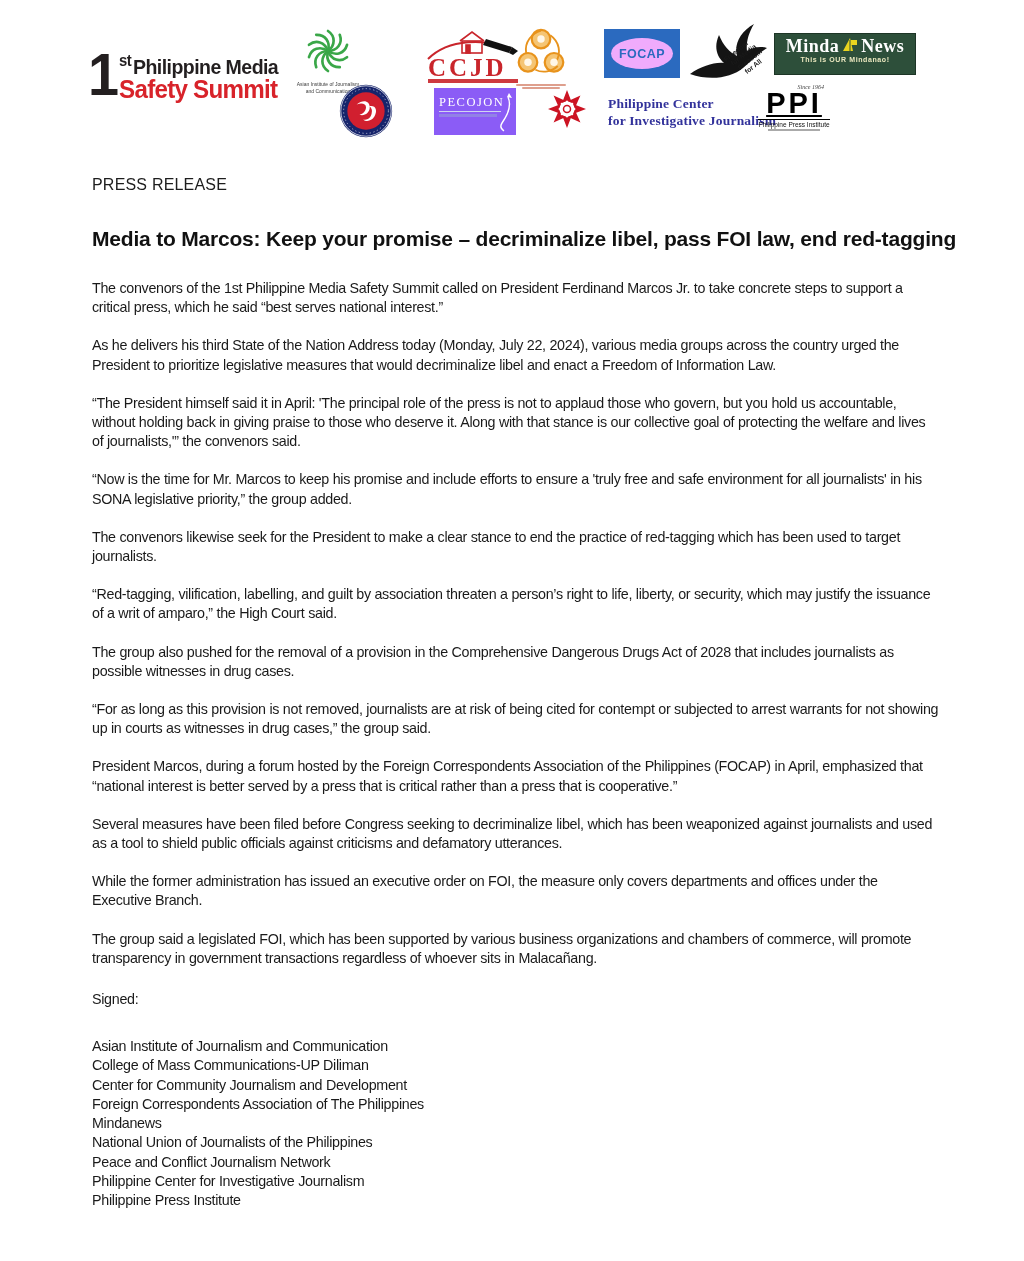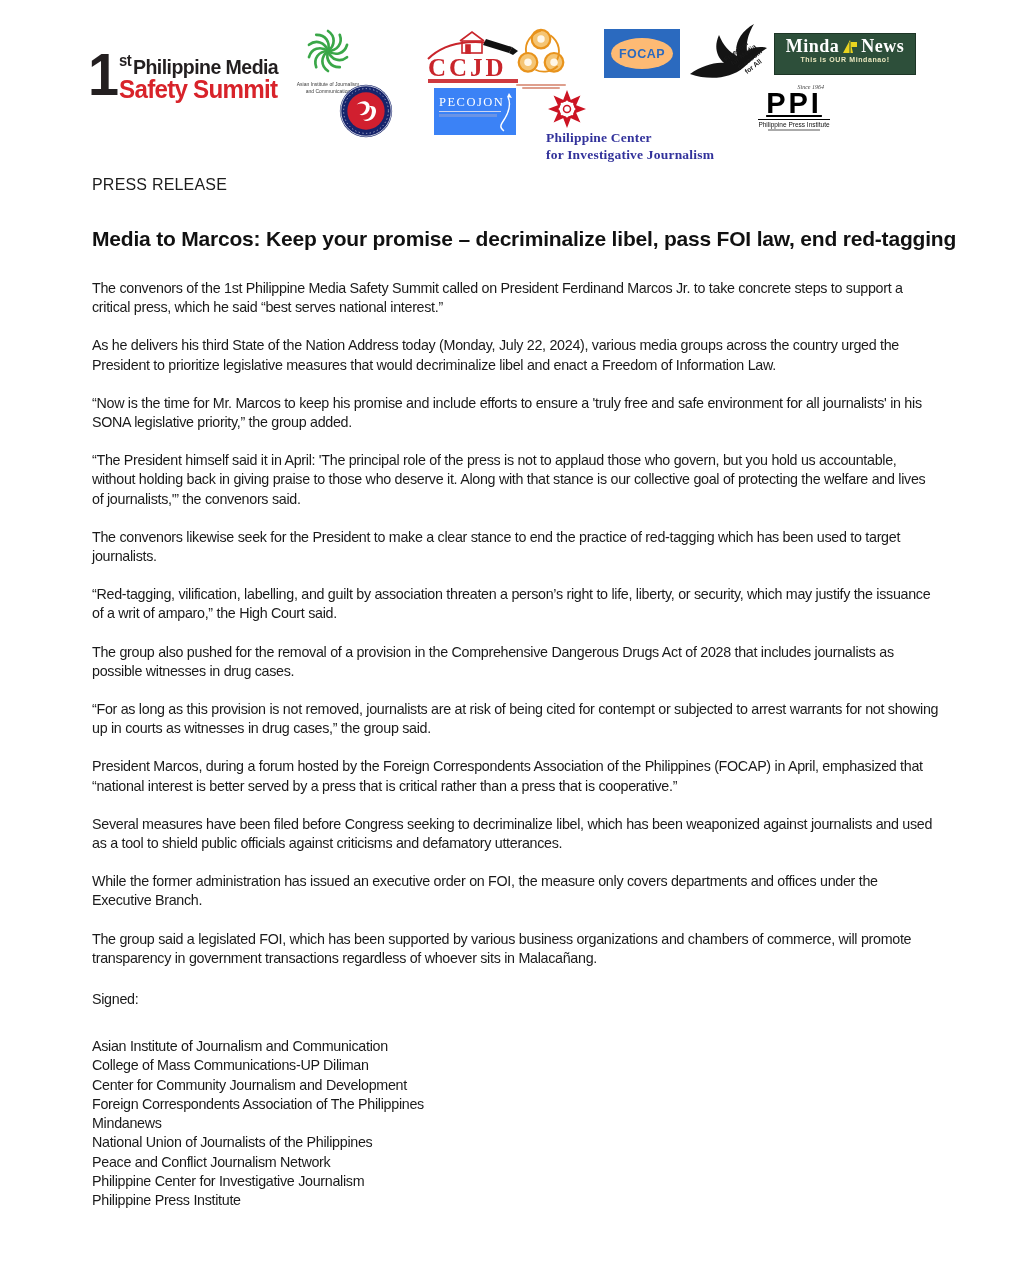--- a/index.html
+++ b/index.html
@@ -25,44 +25,44 @@
   
   .ccjd { left:388px; top:27px; width:102px;margin-left:32px; }
 
   
   .cmc { left:512px; top:27px; width:58px; text-align:center; }
   .cmc-bar { height:2px; background:#c2512f; opacity:0.55; margin:1px 4px 0; border-radius:1px; }
   .cmc-bar.short { margin:1px 10px 0; }
 
   
   .focap { left:604px; top:29px; width:76px; height:49px; background:#2b6abf; display:flex; align-items:center; justify-content:center; }
-  .focap-ellipse { width:62px; height:31px; background:#fdba74; border-radius:50%; display:flex; align-items:center; justify-content:center; }
+  .focap-ellipse { width:62px; height:31px; background:#f0abfc; border-radius:50%; display:flex; align-items:center; justify-content:center; }
   .focap-text { color:#2b6abf; font-weight:800; font-size:12.5px; letter-spacing:0.5px; }
 
   
   .bird { left:686px; top:22px; width:84px; height:72px; }
 
   
   .mindanews { left:774px; top:33px; width:142px; height:42px; background:#2d4f3a; border:1px solid #1d3526; padding:3px 4px 2px; text-align:center; }
-  .minda-row { display:flex; align-items:flex-end; justify-content:center; gap:2px; }
+  .minda-row { display:flex; align-items:flex-start; justify-content:center; gap:2px; }
   .minda-word { font-family:"Liberation Serif", serif; font-weight:700; font-size:18px; color:#ffffff; letter-spacing:0.5px; line-height:1; }
   .minda-tagline { font-size:7px; font-weight:700; color:#ece9c0; letter-spacing:0.6px; margin-top:1px; }
 
   
   .nujp { left:338px; top:83px; width:56px; height:56px; }
 
   
-  .pecojon { left:434px; top:88px; width:82px; height:47px; background:#3b82f6; padding:8px 5px 4px; position:absolute; }
+  .pecojon { left:434px; top:88px; width:82px; height:47px; background:#8b5cf6; padding:8px 5px 4px; position:absolute; }
   .pecojon-name { font-family:"Liberation Serif", serif; color:#ffffff; font-size:12.5px; letter-spacing:1.5px; line-height:1; }
   .pecojon-rule { height:1px; background:#cfd6ef; margin-top:2px; width:62px; }
   .pecojon-sub { height:3px; background:#9aa6d6; opacity:0.5; width:58px; margin-top:2px; }
   .pecojon-fig { position:absolute; right:3px; top:4px; }
 
   
-  .pcij { left:546px; top:88px; display:flex; align-items:flex-start; gap:0;flex-direction:column; }
+  .pcij { left:546px; top:88px; display:flex; align-items:flex-end; gap:20px; }
   .pcij-text { font-family:"Liberation Serif", serif; font-weight:700; color:#32329b; font-size:13.5px; line-height:1.25; letter-spacing:0.2px; }
 
   
   .ppi { left:758px; top:84px; width:72px; text-align:center; }
   .ppi-since { font-family:"Liberation Serif", serif; font-style:italic; font-size:6px; color:#444; text-align:right; padding-right:6px; }
   .ppi-acronym { font-size:29px; font-weight:900; color:#000; letter-spacing:3px; line-height:0.95;text-decoration:underline; }
   .ppi-caption { font-size:6.5px; color:#111; border-top:1px solid #000; margin-top:1px; padding-top:1px; }
   .ppi-subrule { height:2px; background:#555; opacity:0.5; margin:1px 10px 0; }
 
   
@@ -230,22 +230,22 @@
 
   </div>
 
   <div class="doc">
     <div class="kicker">PRESS RELEASE</div>
     <div class="headline">Media to Marcos: Keep your promise – decriminalize libel, pass FOI law, end red-tagging</div>
 
     <div class="paragraphs">
       <p>The convenors of the 1st Philippine Media Safety Summit called on President Ferdinand Marcos Jr. to take concrete steps to support a critical press, which he said “best serves national interest.”</p>
       <p>As he delivers his third State of the Nation Address today (Monday, July 22, 2024), various media groups across the country urged the President to prioritize legislative measures that would decriminalize libel and enact a Freedom of Information Law.</p>
+      <p>“The President himself said it in April: 'The principal role of the press is not to applaud those who govern, but you hold us accountable, without holding back in giving praise to those who deserve it. Along with that stance is our collective goal of protecting the welfare and lives of journalists,'” the convenors said.</p>
       <p>“Now is the time for Mr. Marcos to keep his promise and include efforts to ensure a 'truly free and safe environment for all journalists' in his SONA legislative priority,” the group added.</p>
-      <p>“The President himself said it in April: 'The principal role of the press is not to applaud those who govern, but you hold us accountable, without holding back in giving praise to those who deserve it. Along with that stance is our collective goal of protecting the welfare and lives of journalists,'” the convenors said.</p>
       <p>The convenors likewise seek for the President to make a clear stance to end the practice of red-tagging which has been used to target journalists.</p>
       <p>“Red-tagging, vilification, labelling, and guilt by association threaten a person’s right to life, liberty, or security, which may justify the issuance of a writ of amparo,” the High Court said.</p>
       <p>The group also pushed for the removal of a provision in the Comprehensive Dangerous Drugs Act of 2028 that includes journalists as possible witnesses in drug cases.</p>
       <p>“For as long as this provision is not removed, journalists are at risk of being cited for contempt or subjected to arrest warrants for not showing up in courts as witnesses in drug cases,” the group said.</p>
       <p>President Marcos, during a forum hosted by the Foreign Correspondents Association of the Philippines (FOCAP) in April, emphasized that “national interest is better served by a press that is critical rather than a press that is cooperative.”</p>
       <p>Several measures have been filed before Congress seeking to decriminalize libel, which has been weaponized against journalists and used as a tool to shield public officials against criticisms and defamatory utterances.</p>
       <p>While the former administration has issued an executive order on FOI, the measure only covers departments and offices under the Executive Branch.</p>
       <p>The group said a legislated FOI, which has been supported by various business organizations and chambers of commerce, will promote transparency in government transactions regardless of whoever sits in Malacañang.</p>
     </div>
 

